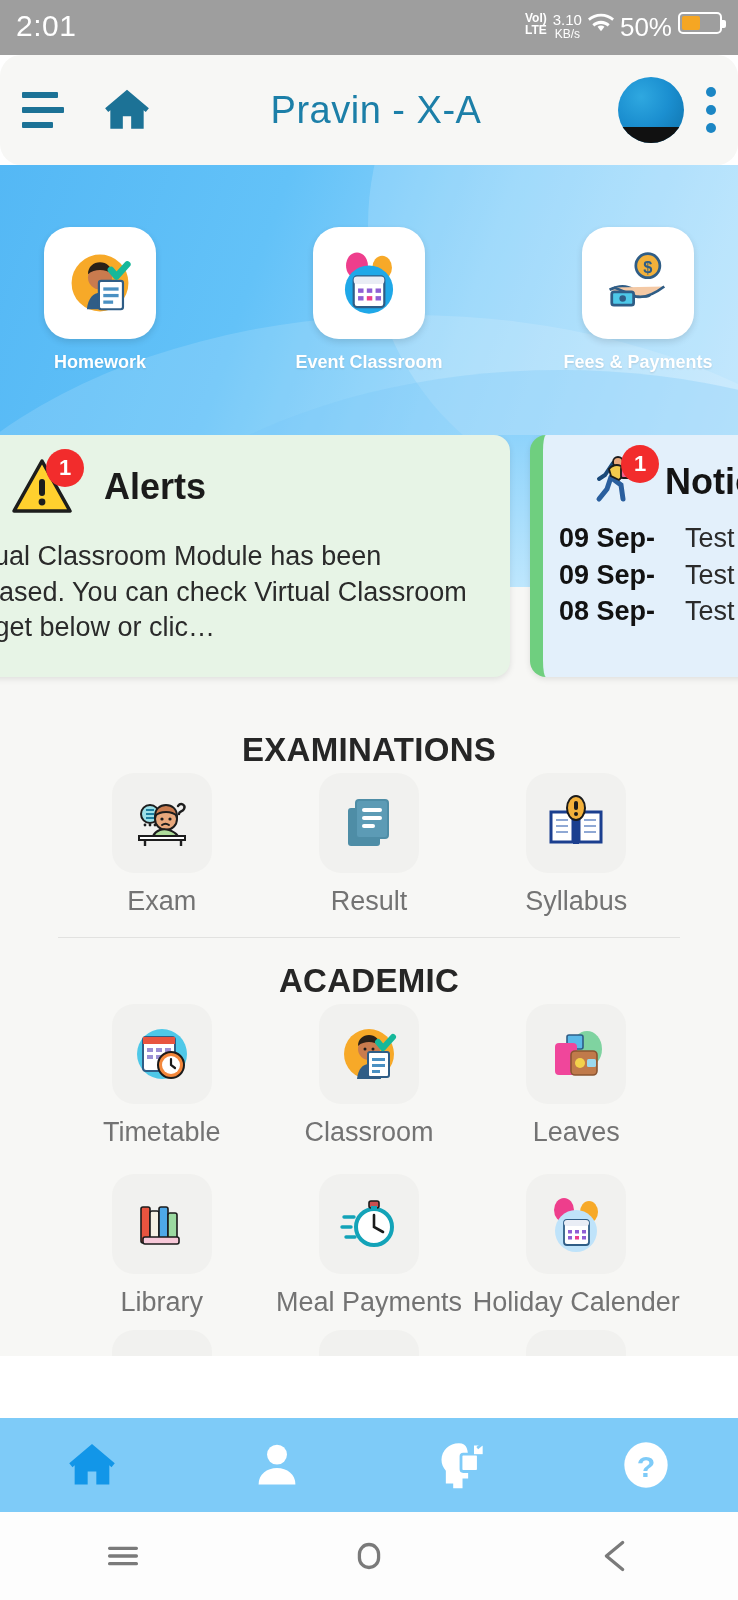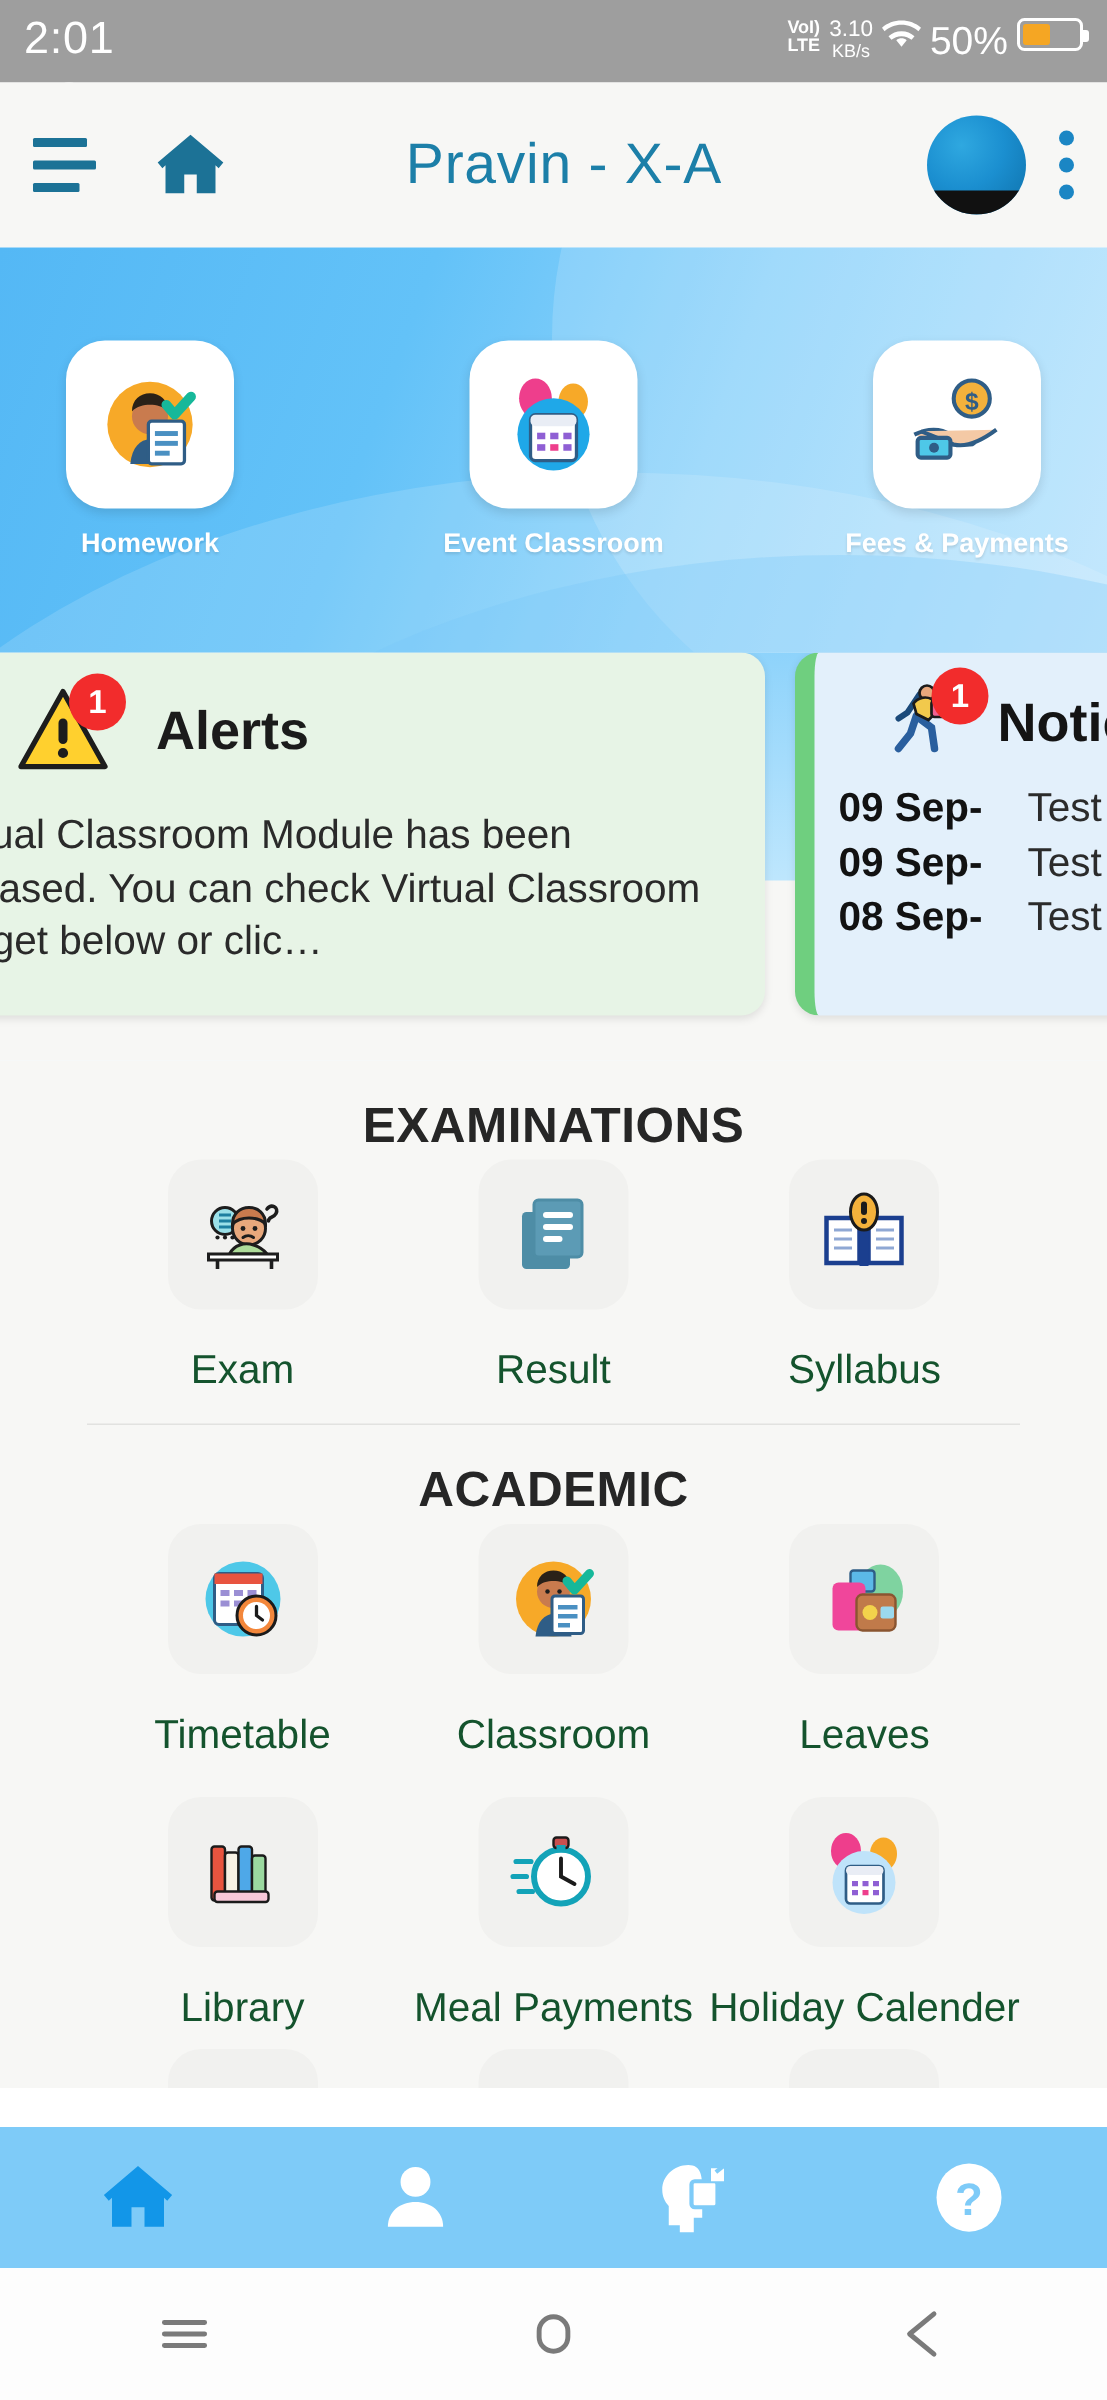--- a/index.html
+++ b/index.html
@@ -48,20 +48,21 @@
     content:"";position:absolute;right:-6px;top:6px;width:4px;height:8px;
     background:#fff;border-radius:0 2px 2px 0;
   }
   .battery i { display:block;height:100%;width:50%;background:#F5A623;border-radius:2px; }
 
   
   .appbar {
     height:110px; background:#f7f7f5;
     display:flex; align-items:center; padding:0 22px;
     position:relative;
+    border-radius:21px;
   }
   .hamburger { width:42px; display:flex; flex-direction:column; gap:9px; cursor:pointer; }
   .hamburger i { display:block; height:6px; background:#1c7296; border-radius:1px; }
   .hamburger i:nth-child(1){width:36px}
   .hamburger i:nth-child(2){width:42px}
   .hamburger i:nth-child(3){width:31px}
   .home-btn { margin-left:36px; cursor:pointer; display:flex; }
   .home-btn svg { width:54px;height:50px; }
   .appbar-title {
     flex:1; text-align:center; font-size:38px; color:#1c7fa8;
@@ -161,21 +162,21 @@
     text-align:center; font-size:33px; font-weight:bold; color:#262626;
     letter-spacing:0.3px; padding:24px 0 4px;
   }
   .grid { display:flex; padding:0 58px; }
   .cell { flex:1; text-align:center; cursor:pointer; padding-bottom:4px; }
   .cell-tile {
     width:100px;height:100px;margin:0 auto;border-radius:22px;
     background:#f1f1ef; display:flex;align-items:center;justify-content:center;
   }
   .cell-tile svg { width:62px;height:62px; }
-  .cell-label { margin-top:25px;font-size:27px;color:#14532d;white-space:nowrap; }
+  .cell-label { margin-top:13px;font-size:27px;color:#737373;white-space:nowrap; }
   .divider { height:1px;background:#e2e2e0;margin:16px 58px 0; }
   .clip-row { height:34px; overflow:hidden; }
 
   
   .bottomnav {
     position:absolute; left:0; right:0; bottom:88px; height:94px;
     background:#7ecbf8; display:flex; align-items:center;
   }
   .bn-item { flex:1; display:flex;align-items:center;justify-content:center;cursor:pointer; }
   .bn-item svg { width:56px;height:52px; }

